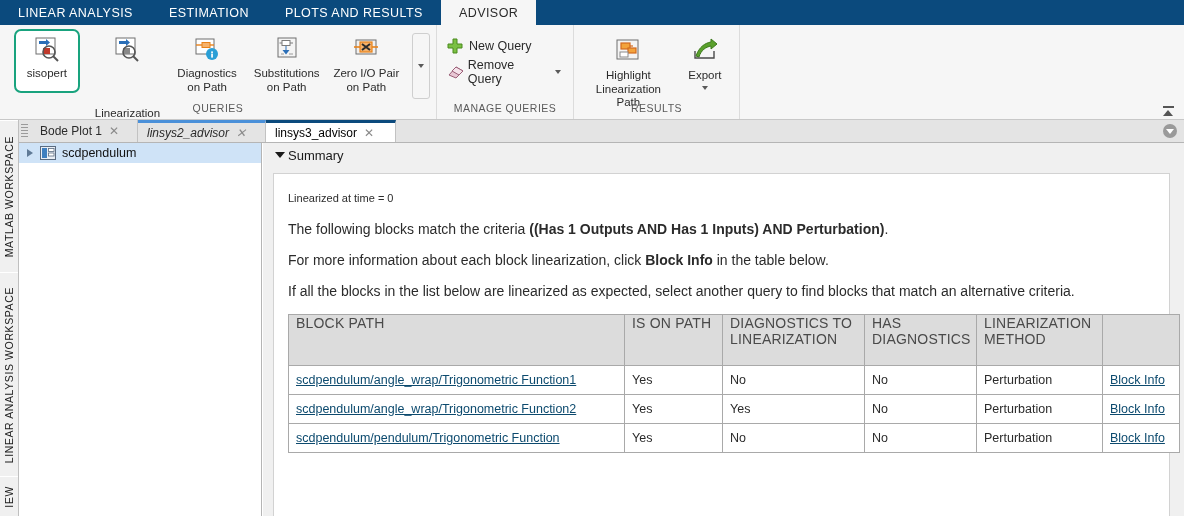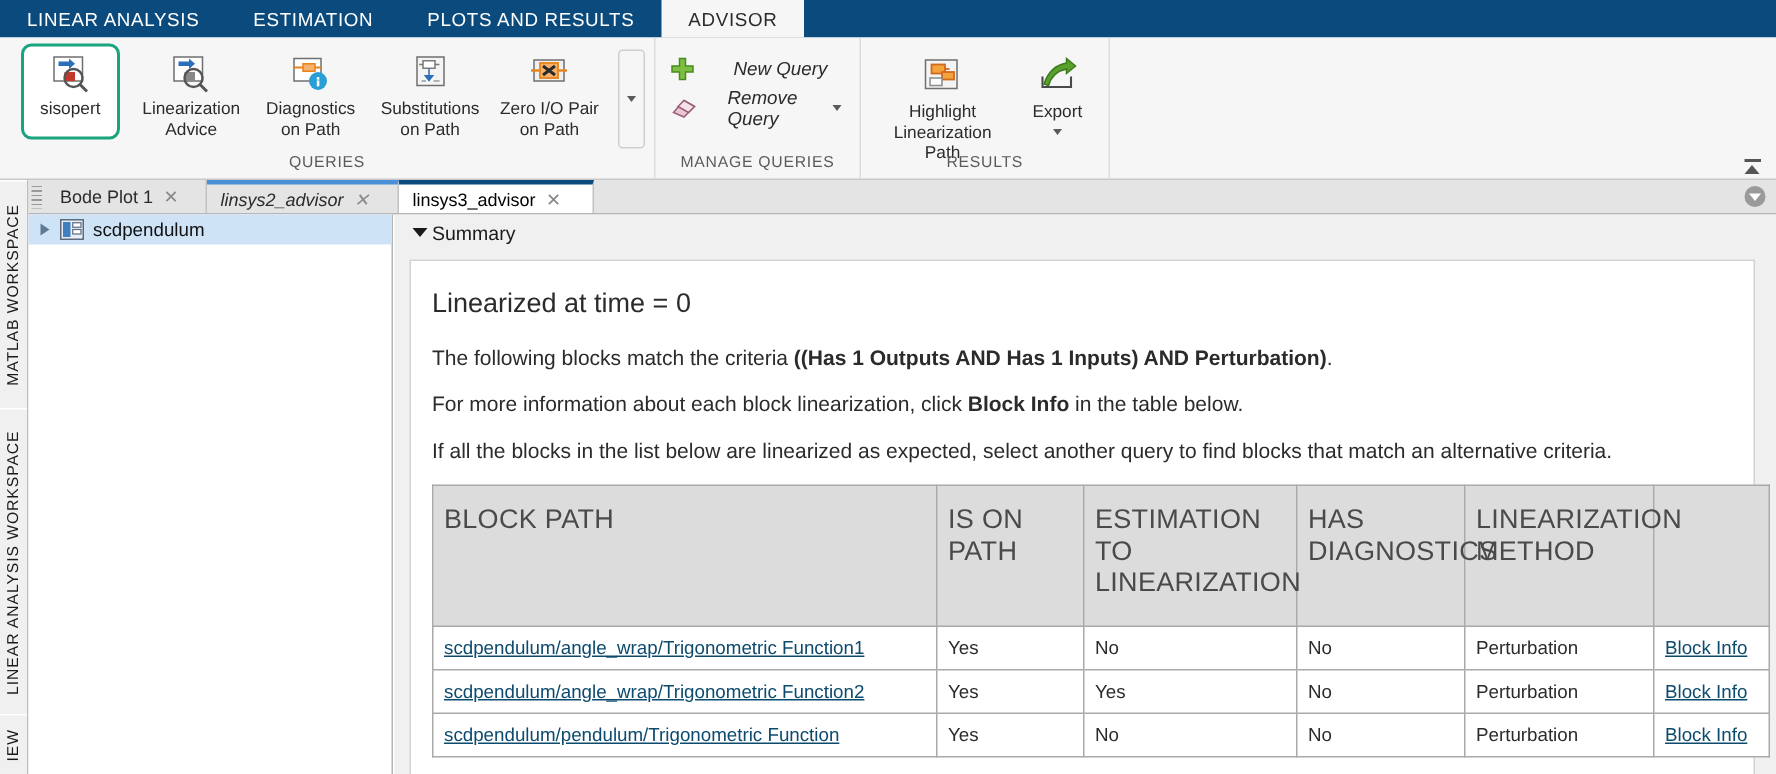--- a/index.html
+++ b/index.html
@@ -119,21 +119,21 @@
   
   .rows-group { padding: 8px 12px 0 10px; height: 74px; box-sizing: border-box;}
   .rrow {
     display: flex; align-items: center;
     height: 26px;
     font-size: 12.5px;
     color: #2b2b2b;
     cursor: default;
   }
   .rrow .ico { width: 22px; display:flex; align-items:center; }
-  .rrow .lbl { margin-left: 20px; font-style: italic; }
+  .rrow .lbl { margin-left: 0; }
   .rrow .dd { margin-left: 8px; }
 
   
   .ribbon-collapse {
     position: absolute; right: 8px; bottom: 3px;
     width: 16px; height: 14px;
     display: flex; flex-direction: column; align-items: center; justify-content: flex-end;
     cursor: default;
   }
   .ribbon-collapse .bar { width: 11px; height: 2px; background: #555; margin-bottom: 2px;}
@@ -276,40 +276,40 @@
     border: 1px solid #d2d2d2;
     box-sizing: border-box;
     padding: 18px 14px 0 14px;
   }
   .qline {
     display: flex; justify-content: space-between;
     font-size: 13px; color: #2b2b2b;
     margin-bottom: 7px;
   }
   .qline b { font-weight: bold; }
-  .qline2 { font-size: 18px; color: #2b2b2b; margin-bottom: 17px; }
+  .qline2 { font-size: 11px; color: #2b2b2b; margin-bottom: 17px; }
   .para { font-size: 14px; color: #2b2b2b; margin-bottom: 15px; }
   .para b { font-weight: bold; }
 
   
   table.blocks {
     border-collapse: collapse;
     width: 891px;
     margin-top: 7px;
     table-layout: fixed;
   }
   table.blocks th {
     background: #dcdcdc;
     border: 1px solid #a9a9a9;
     font-weight: normal;
-    font-size: 18px;
+    font-size: 14px;
     color: #4a4a4a;
     text-align: left;
     vertical-align: top;
-    padding: 12px 7px 18px 7px;
+    padding: 0 7px 18px 7px;
     letter-spacing: .2px;
   }
   table.blocks td {
     border: 1px solid #a9a9a9;
     font-size: 12.5px;
     color: #2b2b2b;
     padding: 7px 7px;
     height: 13px;
     vertical-align: middle;
     background: #ffffff;
@@ -355,21 +355,21 @@
                 <rect x="3" y="2" width="19" height="16" fill="#ffffff" stroke="#6f6f6f" stroke-width="1"></rect>
                 <path d="M6 5 L13 5 L13 3 L17 6.5 L13 10 L13 8 L6 8 Z" fill="#2b6fb8"></path>
                 <rect x="10" y="12" width="7" height="6" fill="#c0392b"></rect>
                 <circle cx="16" cy="16" r="6" fill="none" stroke="#555" stroke-width="1.6"></circle>
                 <line x1="20" y1="20" x2="25" y2="25" stroke="#555" stroke-width="2"></line>
               </svg>
             </span>
             <span class="lbl">sisopert</span>
           </div>
 
-          <div class="rbtn" style="margin-left:8px;">
+          <div class="rbtn" style="margin-left:8px;gap:40px;">
             <span class="ico">
               <svg width="28" height="26" viewBox="0 0 28 26">
                 <rect x="3" y="2" width="19" height="16" fill="#ffffff" stroke="#6f6f6f" stroke-width="1"></rect>
                 <path d="M6 5 L13 5 L13 3 L17 6.5 L13 10 L13 8 L6 8 Z" fill="#2b6fb8"></path>
                 <rect x="10" y="12" width="7" height="6" fill="#888"></rect>
                 <circle cx="16" cy="16" r="6" fill="none" stroke="#555" stroke-width="1.6"></circle>
                 <line x1="20" y1="20" x2="25" y2="25" stroke="#555" stroke-width="2"></line>
               </svg>
             </span>
             <span class="lbl"><span>Linearization</span><br><span>Advice</span></span>
@@ -559,21 +559,21 @@
           <col style="width:98px">
           <col style="width:142px">
           <col style="width:112px">
           <col style="width:126px">
           <col style="width:77px">
         </colgroup>
         <thead>
           <tr>
             <th>BLOCK PATH</th>
             <th>IS ON PATH</th>
-            <th>ESTIMATION TO LINEARIZATION</th>
+            <th>DIAGNOSTICS TO LINEARIZATION</th>
             <th>HAS DIAGNOSTICS</th>
             <th>LINEARIZATION METHOD</th>
             <th></th>
           </tr>
         </thead>
         <tbody>
           <tr>
             <td><span class="lnk">scdpendulum/angle_wrap/Trigonometric Function1</span></td>
             <td>Yes</td>
             <td>No</td>

